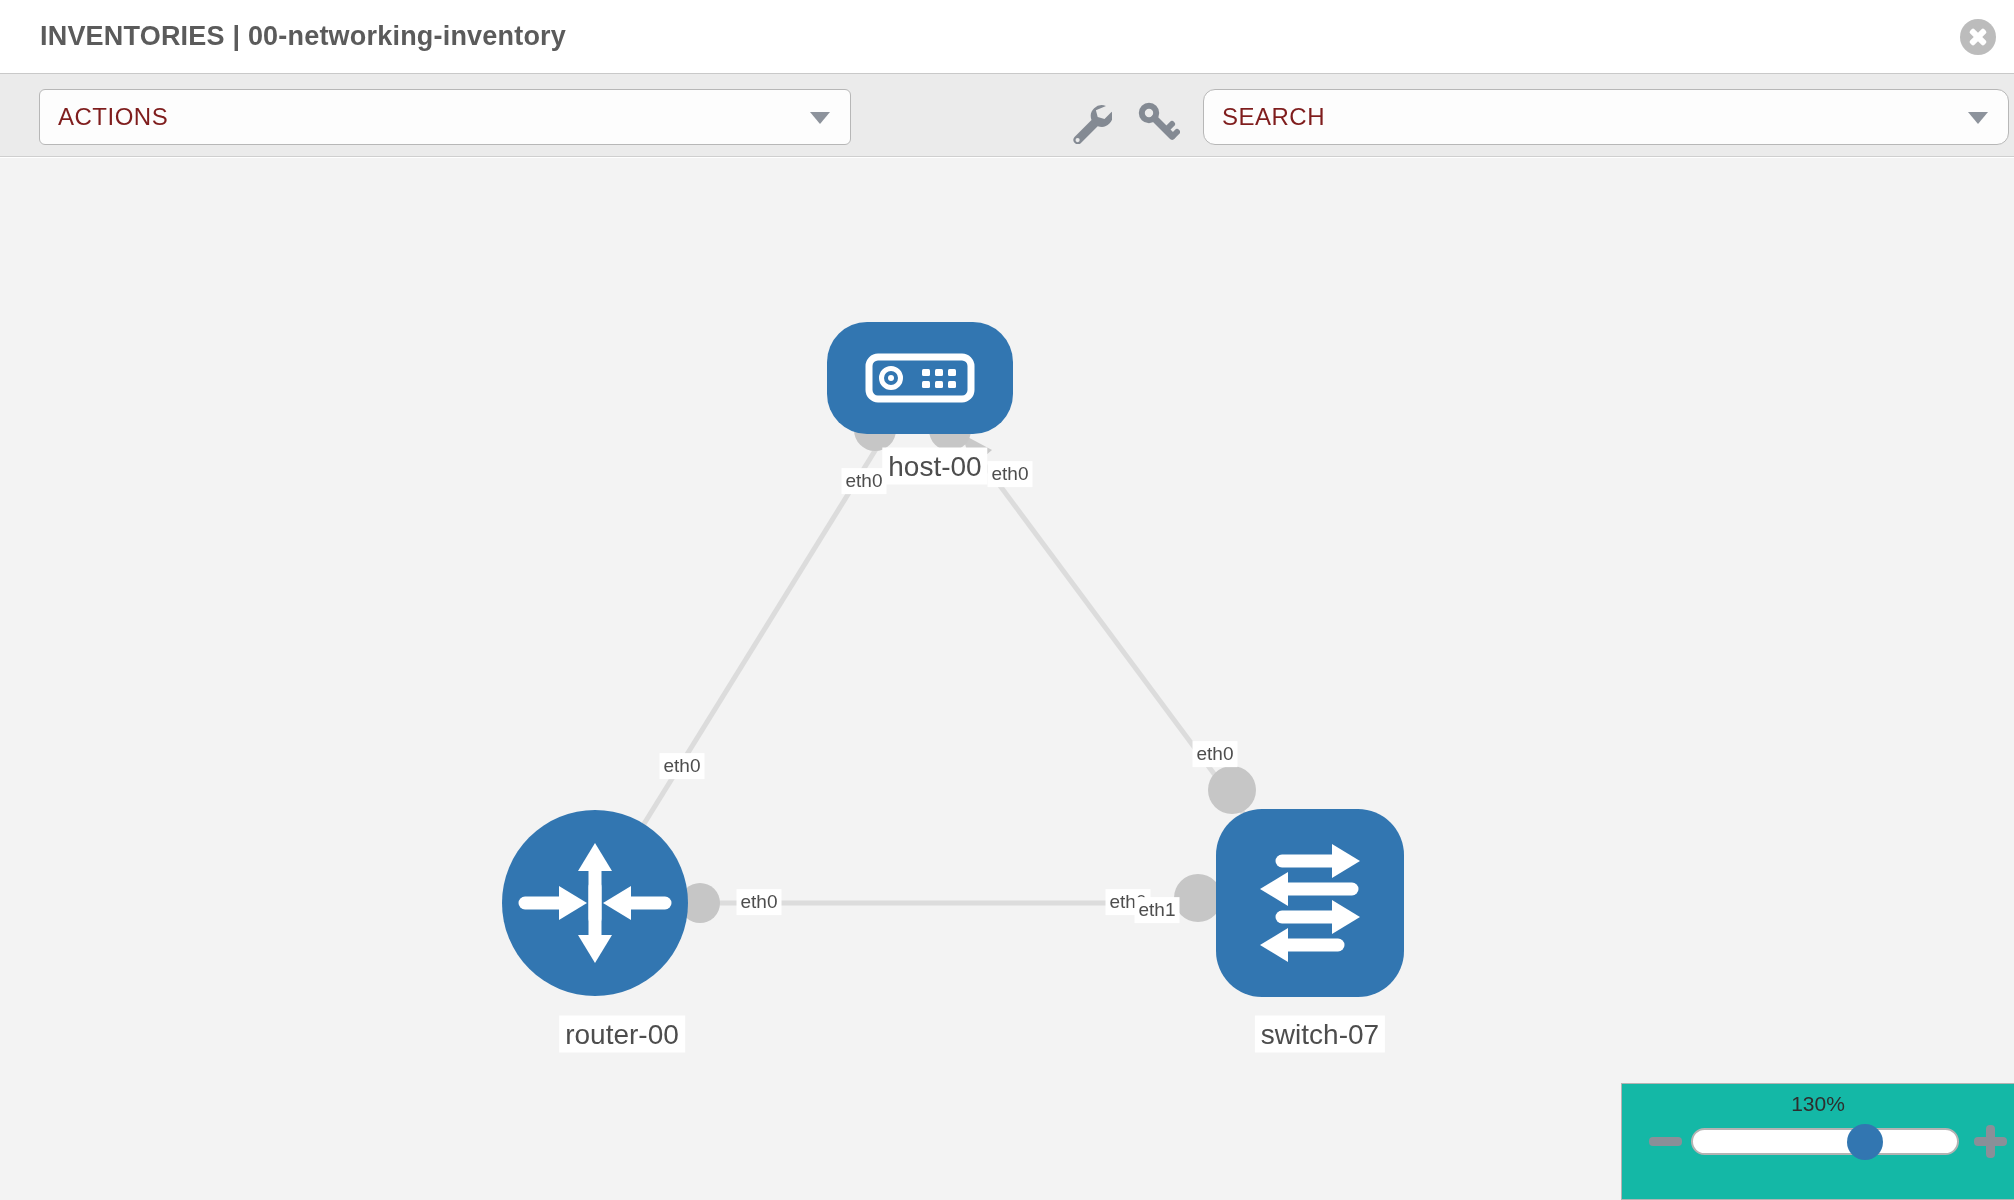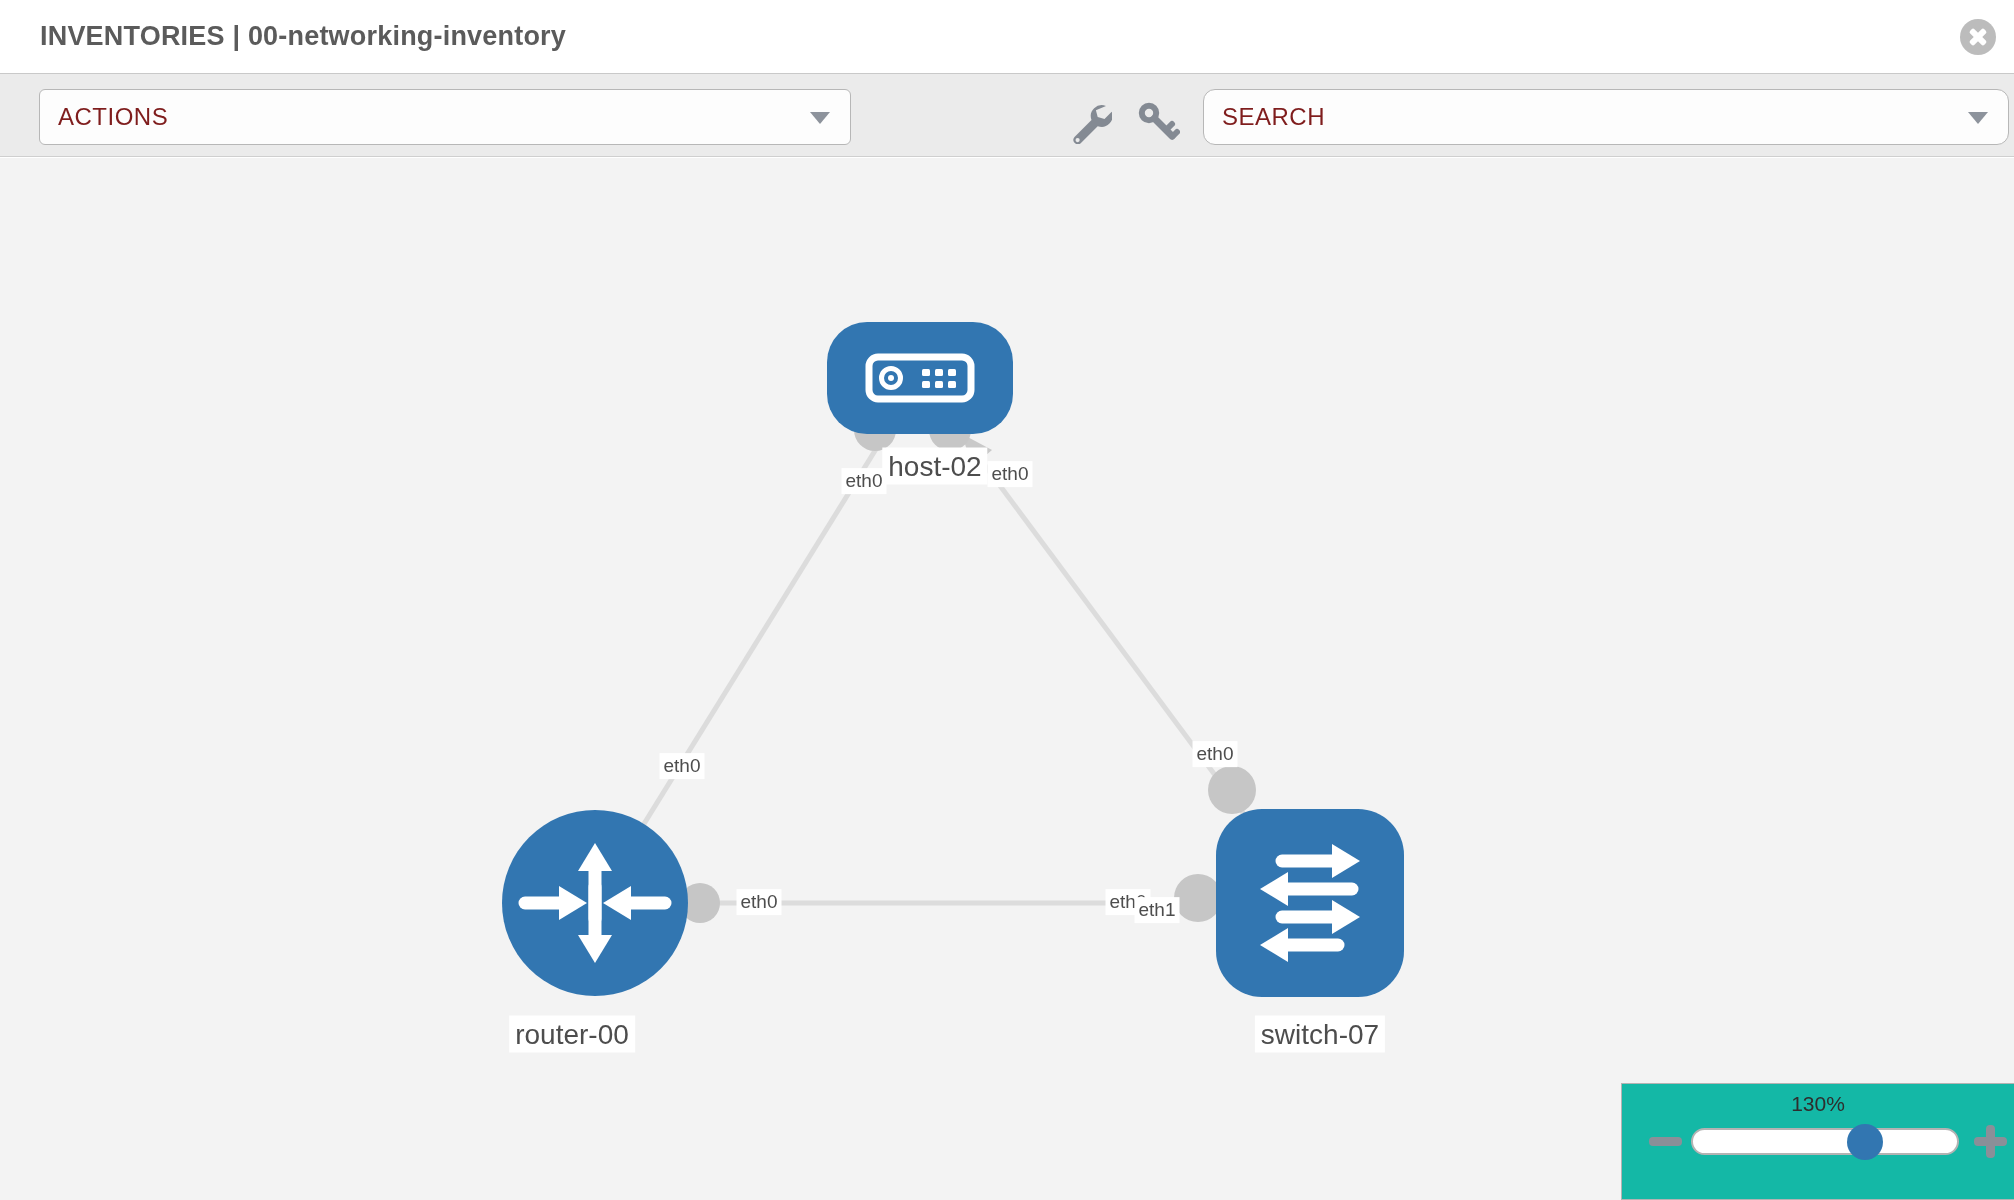--- a/index.html
+++ b/index.html
@@ -214,22 +214,22 @@
         <line x1="42" y1="-14" x2="-26" y2="-14"></line>
         <polygon points="-22,-31 -22,3 -50,-14" stroke="none"></polygon>
         <line x1="-28" y1="14" x2="26" y2="14"></line>
         <polygon points="22,-3 22,31 50,14" stroke="none"></polygon>
         <line x1="28" y1="42" x2="-26" y2="42"></line>
         <polygon points="-22,25 -22,59 -50,42" stroke="none"></polygon>
       </g>
     </svg>
   </div>
 
-  <div class="graph-label node-label" style="left:935px; top:308px;">host-02</div>
-  <div class="graph-label node-label" style="left:572px; top:876px;text-align:right;">router-00</div>
+  <div class="graph-label node-label" style="left:935px; top:308px;">host-00</div>
+  <div class="graph-label node-label" style="left:622px; top:876px;text-align:right;">router-00</div>
   <div class="graph-label node-label" style="left:1320px; top:876px;">switch-07</div>
 
   <div class="graph-label if-label" style="left:864px; top:323px; z-index:2;">eth0</div>
   <div class="graph-label if-label" style="left:682px; top:608px;">eth0</div>
   <div class="graph-label if-label" style="left:1010px; top:316px; z-index:2;">eth0</div>
   <div class="graph-label if-label" style="left:1215px; top:596px;">eth0</div>
   <div class="graph-label if-label" style="left:759px; top:744px;">eth0</div>
 
   <div class="graph-label if-label" style="left:1128px; top:744px;">eth0</div>
   <div class="graph-label if-label" style="left:1157px; top:752px;">eth1</div>

